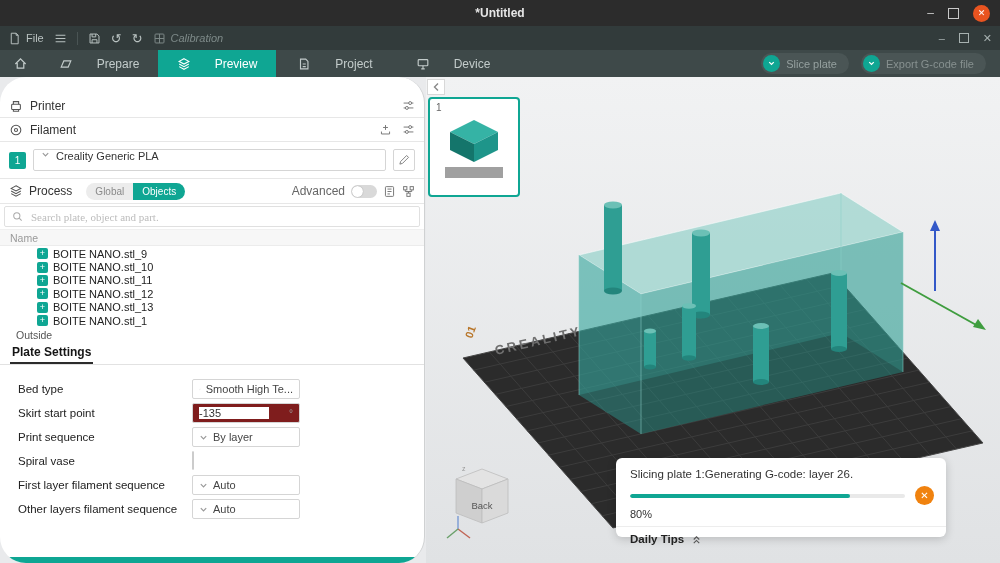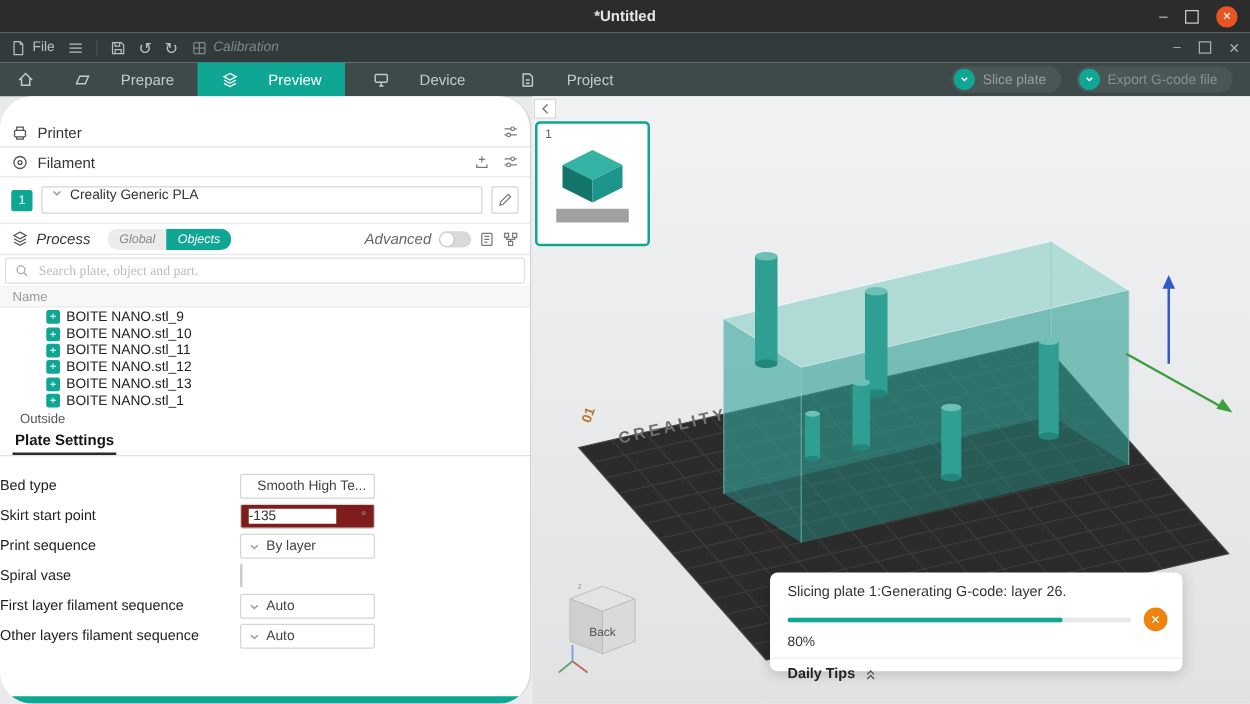--- a/index.html
+++ b/index.html
@@ -39,21 +39,21 @@
   .sec{display:flex;align-items:center;height:23px;border-bottom:1px solid #e7e7e7;padding:0 9px;gap:7px;}
   .sec-label{font-size:12px;color:#333;}
   .sec-right{margin-left:auto;display:flex;align-items:center;gap:10px;}
   .icon-btn{display:flex;align-items:center;justify-content:center;cursor:default;}
 
   .fil-row{display:flex;align-items:center;height:36px;border-bottom:1px solid #e7e7e7;padding:0 9px;gap:7px;}
   .slot{width:17px;height:17px;background:#0fa693;color:#fff;font-size:10px;display:flex;align-items:center;justify-content:center;border-radius:2px;}
   .fil-select{flex:1;height:22px;border:1px solid #d5d5d5;border-radius:2px;display:flex;align-items:flex-start;gap:6px;padding:0 7px;font-size:11px;color:#333;background:#fff;box-sizing:border-box;}
   .edit-btn{width:22px;height:22px;border:1px solid #d5d5d5;border-radius:2px;display:flex;align-items:center;justify-content:center;box-sizing:border-box;}
 
-  .proc-row{display:flex;align-items:center;height:24px;border-bottom:1px solid #e7e7e7;padding:0 9px;gap:6px;font-style:italic;}
+  .proc-row{display:flex;align-items:center;height:24px;border-bottom:1px solid #e7e7e7;padding:0 9px;gap:6px;}
   .seg{display:flex;height:17px;border-radius:9px;overflow:hidden;font-size:10px;margin-left:8px;}
   .seg-a{background:#ececec;color:#8a8a8a;padding:0 9px;line-height:17px;}
   .seg-b{background:#0fa693;color:#fff;padding:0 9px;line-height:17px;}
   .adv{margin-left:auto;display:flex;align-items:center;gap:6px;font-size:12px;color:#666;}
   .switch{width:26px;height:13px;background:#d9d9d9;border-radius:7px;position:relative;}
   .switch::after{content:"";position:absolute;left:1px;top:1px;width:11px;height:11px;background:#fff;border-radius:50%;box-shadow:0 0 1px rgba(0,0,0,.4);}
 
   .search-wrap{padding:2px 4px;border-bottom:1px solid #f0f0f0;}
   .search{display:flex;align-items:center;gap:6px;height:19px;border:1px solid #e0e0e0;border-radius:2px;padding:0 7px;}
   .search input{border:none;outline:none;flex:1;font-size:11px;color:#333;font-family:Liberation Serif, serif;background:transparent;}
@@ -63,21 +63,21 @@
   .tree{height:81px;overflow:hidden;padding-top:1px;}
   .tree-row{display:flex;align-items:center;height:13.4px;padding-left:37px;gap:5px;font-size:11px;color:#222;}
   .tree-ico{width:11px;height:11px;background:#0fa693;border-radius:2px;color:#fff;font-size:9px;line-height:11px;text-align:center;flex:0 0 auto;}
   .outside{height:14px;display:flex;align-items:center;padding-left:16px;font-size:10.5px;color:#555;}
 
   .ps-hdr{height:22px;border-bottom:1px solid #e2e2e2;display:flex;align-items:flex-end;padding-left:10px;}
   .ps-title{font-size:12px;font-weight:bold;color:#151515;border-bottom:2px solid #2c2c2c;padding:0 2px 3px;}
 
   .form{padding-top:12px;}
   .frow{display:flex;align-items:center;height:24px;}
-  .flabel{width:192px;font-size:11.5px;color:#222;box-sizing:border-box;}
+  .flabel{width:192px;padding-left:18px;font-size:11.5px;color:#222;box-sizing:border-box;}
   .fctrl{width:108px;}
   .select{height:20px;border:1px solid #d5d5d5;border-radius:2px;background:#fff;display:flex;align-items:center;gap:5px;padding:0 6px;font-size:11px;color:#444;white-space:nowrap;overflow:hidden;box-sizing:border-box;}
   .ninput{height:20px;border:1px solid #d5d5d5;border-radius:2px;background:#7f1d1d;display:flex;align-items:center;padding:0 6px;box-sizing:border-box;}
   .ninput input{width:70px;border:none;outline:none;font-size:11px;color:#333;padding:0;font-family:"Liberation Sans",sans-serif;}
   .unit{margin-left:auto;color:#999;font-size:10px;}
   .checkbox{width:13px;height:13px;border:1px solid #ccc;border-radius:2px;background:#fcfcfc;}
   .accent-bottom{position:absolute;bottom:0;left:0;width:100%;height:6px;background:#0fa693;}
 
   
   .viewport{position:absolute;top:77px;left:426px;width:574px;bottom:0;background:linear-gradient(#f1f2f3,#e0e2e4);overflow:hidden;}
@@ -163,31 +163,31 @@
     </div>
     <div class="nav-tab active">
       <svg width="14" height="14" viewBox="0 0 16 16" fill="none" stroke="currentColor" stroke-width="1.3">
           <path d="M8 2l5.5 3L8 8 2.5 5z"></path>
           <path d="M2.5 8 8 11l5.5-3M2.5 11 8 14l5.5-3"></path>
         </svg>
       <span>Preview</span>
     </div>
     <div class="nav-tab">
       <svg width="14" height="14" viewBox="0 0 16 16" fill="none" stroke="currentColor" stroke-width="1.3">
+          <path d="M4 2.5h6l2.5 2.5v8.5H4z"></path>
+          <path d="M6.5 8h3.5M6.5 11h3.5"></path>
+        </svg>
+      <span>Project</span>
+    </div>
+    <div class="nav-tab">
+      <svg width="14" height="14" viewBox="0 0 16 16" fill="none" stroke="currentColor" stroke-width="1.3">
           <rect x="2.5" y="3" width="11" height="7" rx="1"></rect>
           <path d="M6 13.5h4M8 10v3.5"></path>
         </svg>
       <span>Device</span>
-    </div>
-    <div class="nav-tab">
-      <svg width="14" height="14" viewBox="0 0 16 16" fill="none" stroke="currentColor" stroke-width="1.3">
-          <path d="M4 2.5h6l2.5 2.5v8.5H4z"></path>
-          <path d="M6.5 8h3.5M6.5 11h3.5"></path>
-        </svg>
-      <span>Project</span>
     </div>
     <div class="nav-actions">
       <div class="pill">
         <span class="pill-circle">
           <svg width="9" height="9" viewBox="0 0 10 10">
               <path d="M2.5 3.5 5 6l2.5-2.5" fill="none" stroke="#fff" stroke-width="1.4"></path>
             </svg>
         </span>
         <span>Slice plate</span>
       </div>

